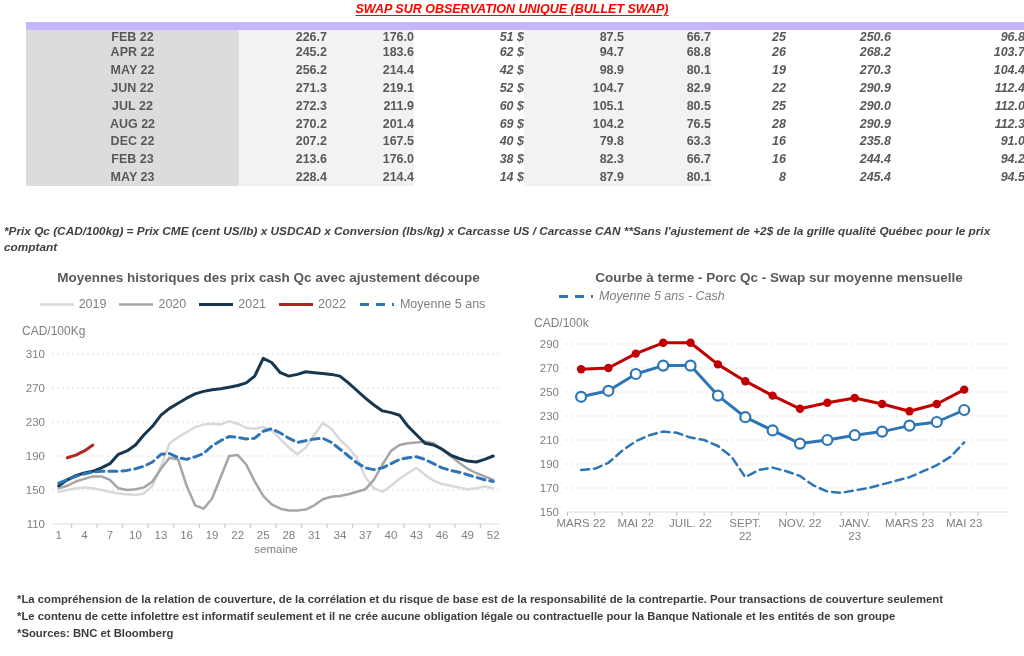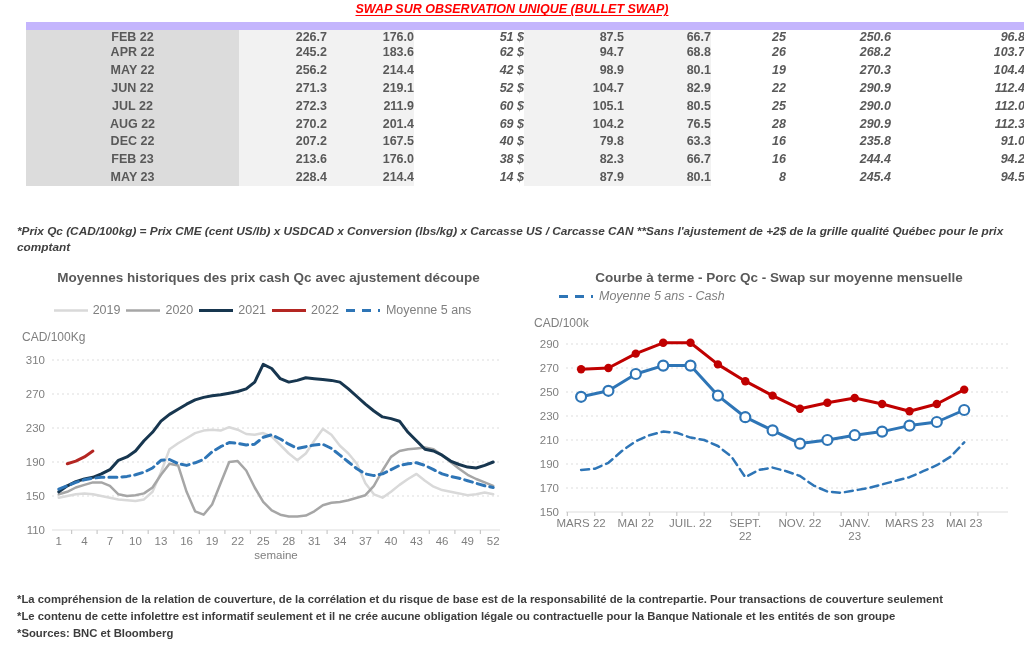--- a/index.html
+++ b/index.html
@@ -18,29 +18,29 @@
   td:nth-child(1){background:#dcdcdc;text-align:center;padding-right:78px;}
   td:nth-child(2){background:#f2f2f2;text-align:right;padding-right:22px;}
   td:nth-child(3){background:#f2f2f2;text-align:right;padding-right:22px;}
   td:nth-child(4){text-align:right;padding-right:48px;color:#00a550;font-style:italic;}
   td:nth-child(5){background:#f2f2f2;text-align:right;padding-right:20px;}
   td:nth-child(6){background:#f2f2f2;text-align:right;padding-right:12px;}
   td:nth-child(7){text-align:right;padding-right:4px;color:#00a550;font-style:italic;}
   td:nth-child(8){text-align:right;padding-right:5px;color:#3e6cc7;font-style:italic;}
   td:nth-child(9){text-align:right;padding-right:52px;color:#3e6cc7;font-style:italic;}
 
-  .table-footnote{position:absolute;left:17px;top:224px;width:992px;margin:0;
+  .table-footnote{position:absolute;left:4px;top:224px;width:992px;margin:0;
     font-size:11.8px;font-weight:bold;font-style:italic;color:#404040;line-height:1.35;}
 
   .chart{position:absolute;top:266px;}
   .chart-left{left:10px;width:505px;}
   .chart-right{left:522px;width:502px;}
   .chart-title{margin:4px 0 0 12px;font-size:13.5px;font-weight:bold;color:#595959;text-align:center;}
   .legend{display:flex;align-items:center;}
-  .legend-left{margin-top:17px;justify-content:center;gap:6px;}
+  .legend-left{margin-top:11px;justify-content:center;gap:13px;}
   .legend-r1{margin:6px 0 0 36px;}
   .legend-r1 .lg-item:first-child{width:235px;}
   .legend-r2{margin:3px 0 0 36px;font-style:italic;}
   .lg-item{display:flex;align-items:center;gap:5px;}
   .lg-label{font-size:12.5px;color:#7f7f7f;}
   .unit-label{margin:13px 0 0 12px;font-size:12px;color:#7f7f7f;}
   .chart svg{display:block;margin-top:2px;}
   .tick{fill:#7f7f7f;font-size:11.5px;font-family:"Liberation Sans",sans-serif;}
 
   .footnotes{position:absolute;left:17px;top:591px;width:990px;}

